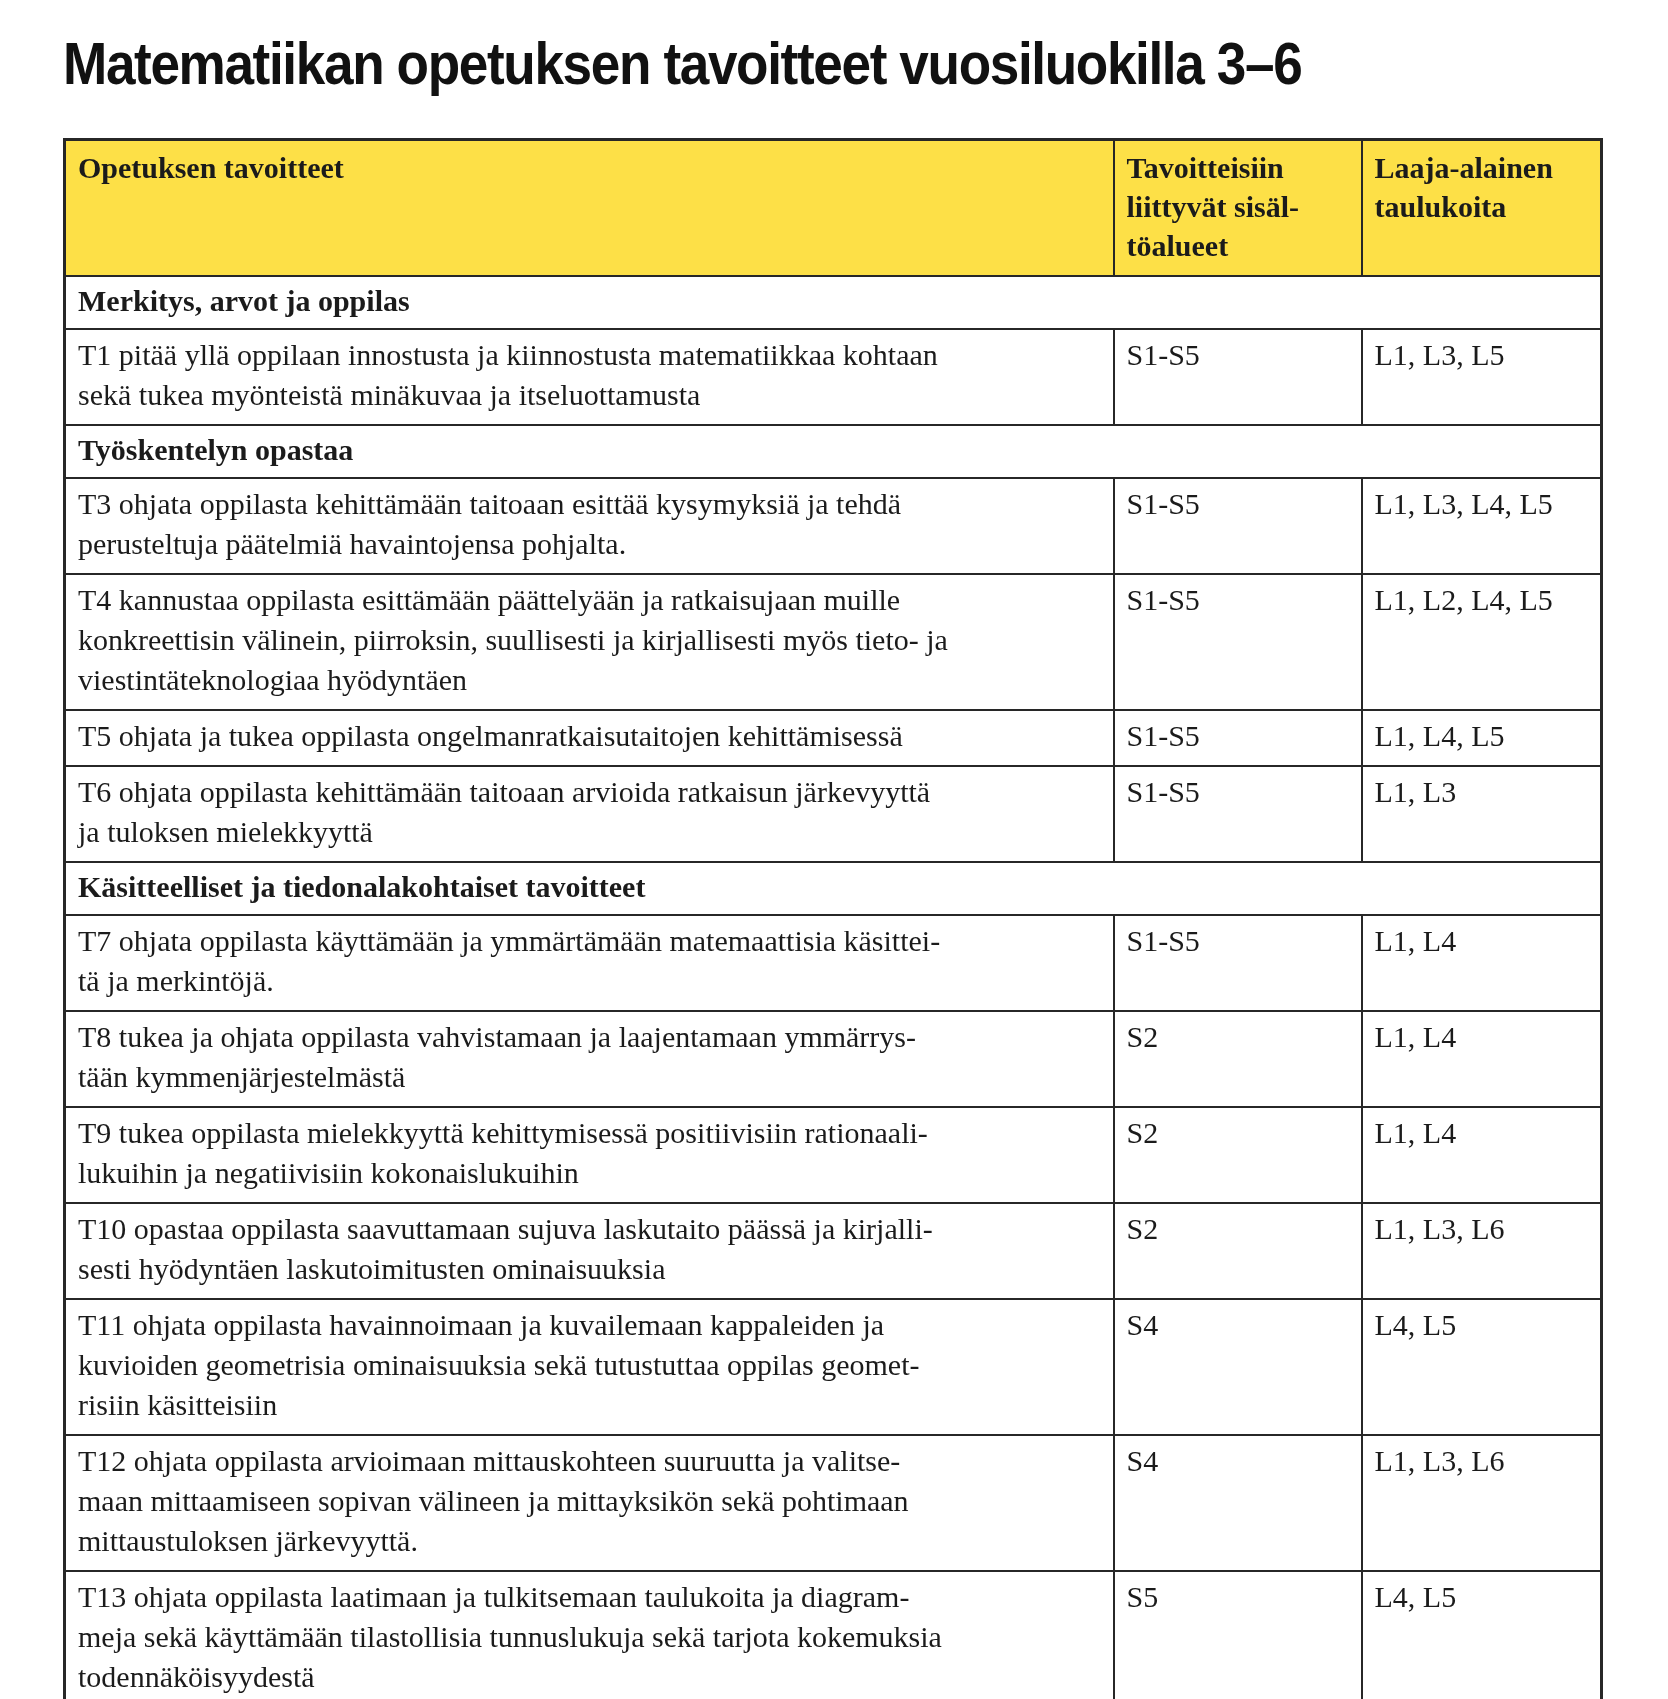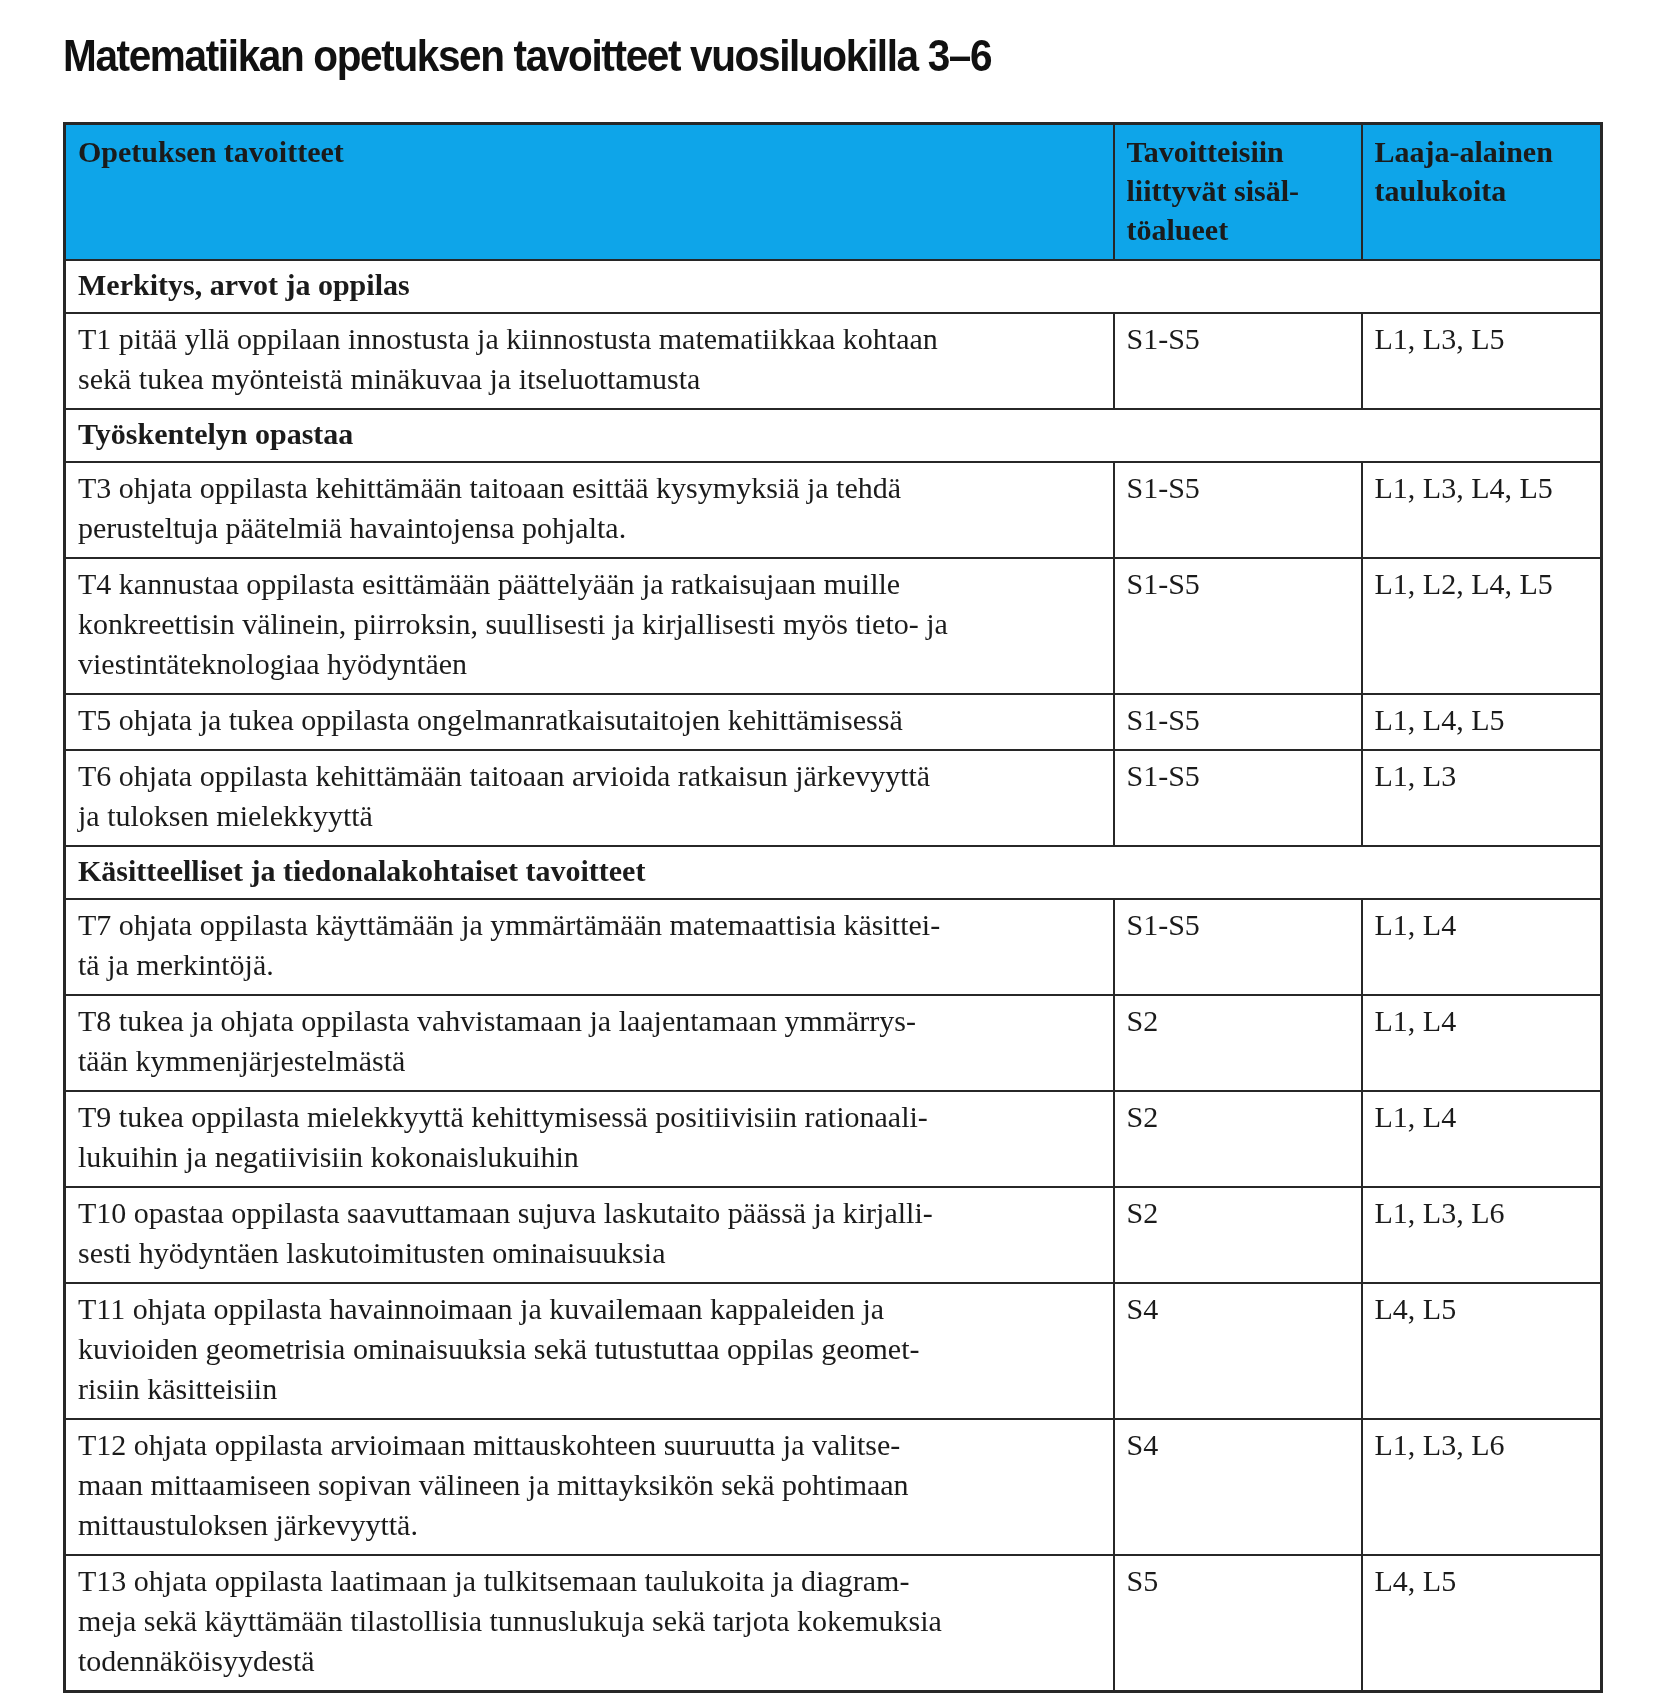--- a/index.html
+++ b/index.html
@@ -13,21 +13,21 @@
     font-family: "Liberation Serif", "DejaVu Serif", serif;
     color: #1b1b1b;
   }
   .page {
     padding: 30px 68px 20px 63px;
   }
   h1.doc-title {
     margin: 0 0 40px 0;
     font-family: "Liberation Sans", "DejaVu Sans", sans-serif;
     font-weight: 800;
-    font-size: 45px;
+    font-size: 59px;
     letter-spacing: -1.5px;
     color: #111111;
     white-space: nowrap;
   }
   h1.doc-title .condense {
     display: inline-block;
     transform: scaleX(0.90);
     transform-origin: left center;
   }
   table.objectives {
@@ -44,21 +44,21 @@
     border: 2px solid #272727;
     vertical-align: top;
     text-align: left;
     font-size: 30px;
     line-height: 40px;
     padding: 5px 10px 9px 12px;
     white-space: pre-wrap;
     overflow: hidden;
   }
   table.objectives thead th {
-    background: #0ea5e9;
+    background: #fde047;
     font-weight: bold;
     line-height: 39px;
     padding-top: 7px;
     padding-bottom: 10px;
   }
   table.objectives td.section {
     font-weight: bold;
     padding-top: 4px;
     padding-bottom: 7px;
     white-space: normal;

